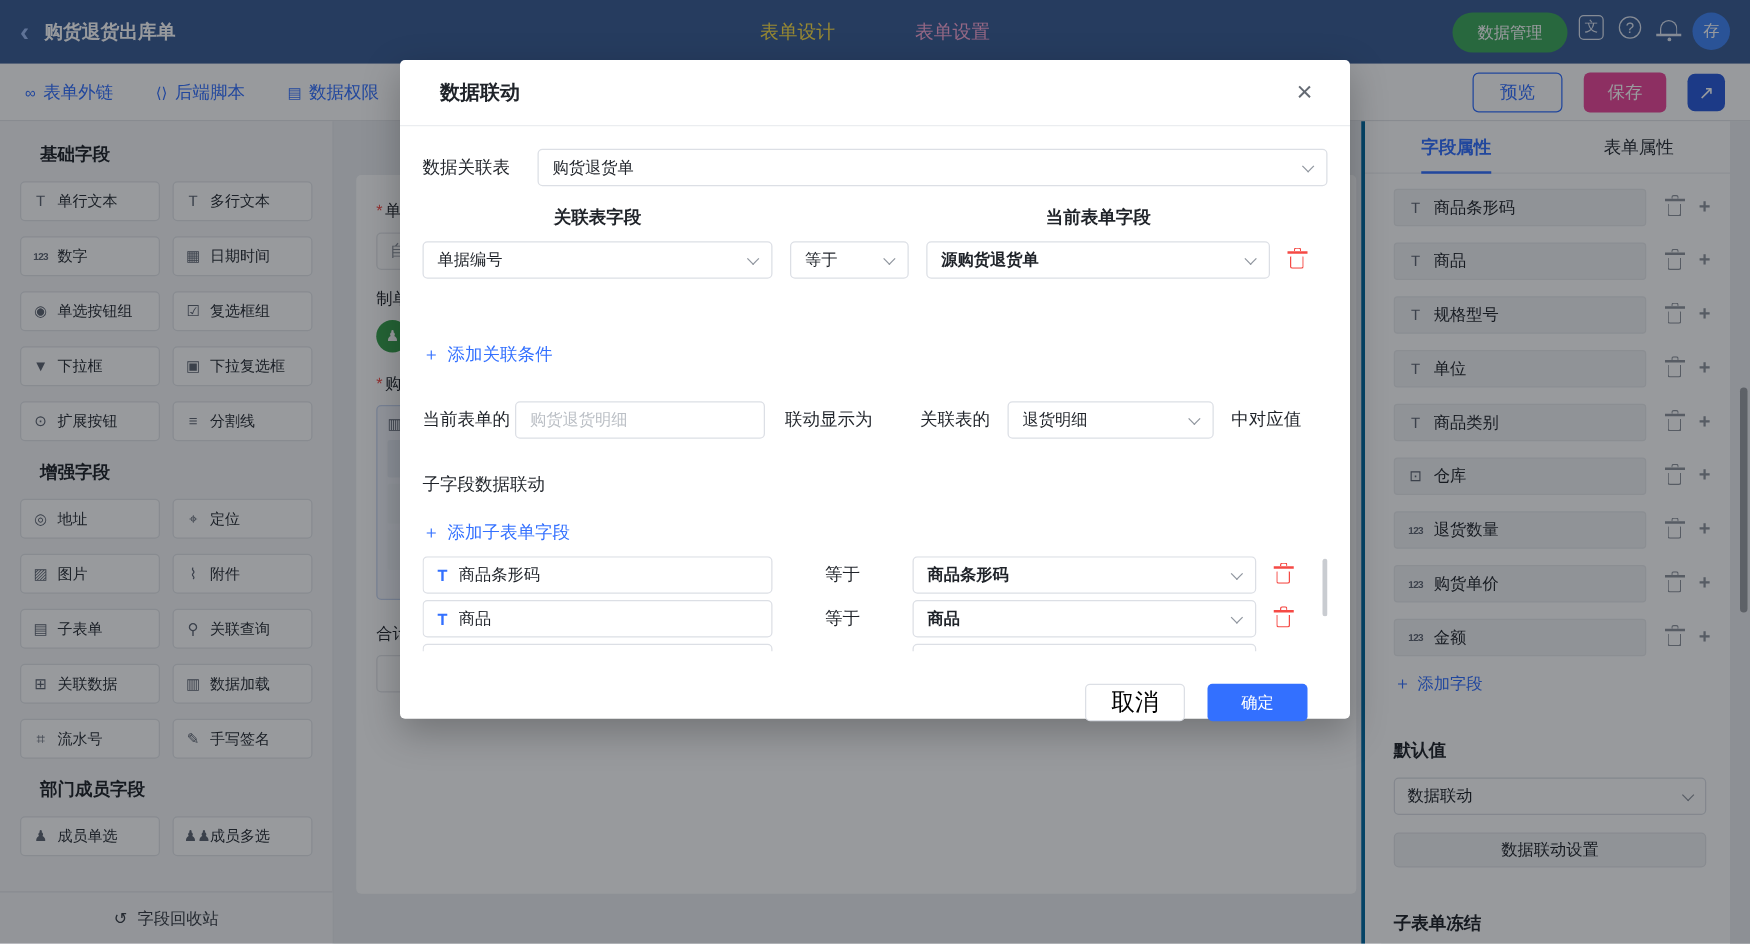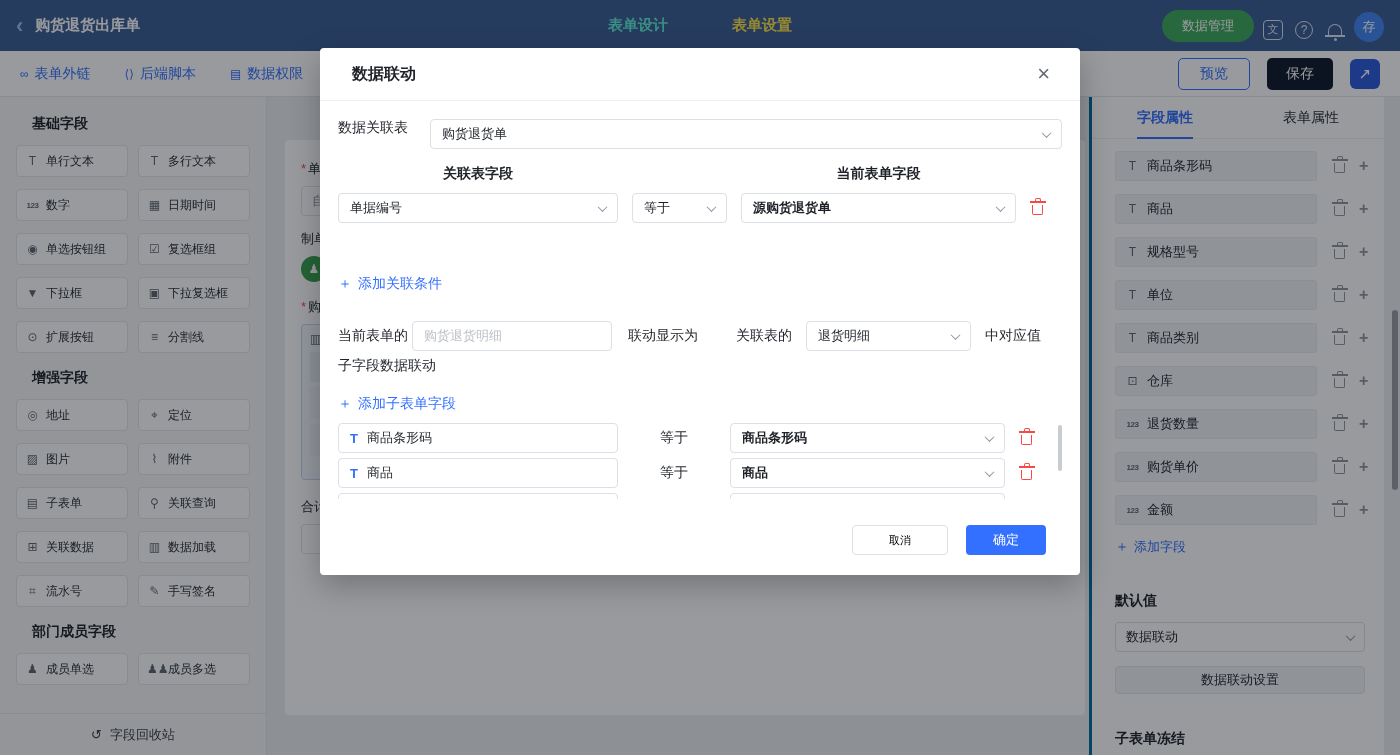--- a/index.html
+++ b/index.html
@@ -7,43 +7,43 @@
     width: 1400px; height: 755px; position: relative; overflow: hidden;
     font-family: "Liberation Sans", "DejaVu Sans", sans-serif;
     background: #eceef1; color: #1f2329; font-size: 13px;
   }
   
   .topbar { position:absolute; top:0; left:0; right:0; height:51px; background:#3b5d95;
     display:flex; align-items:center; padding:0 16px; z-index:1; }
   .back { color:#9dbcf5; font-size:22px; font-weight:bold; margin-right:12px; line-height:1; cursor:pointer; }
   .tb-title { color:#fff; font-size:15px; font-weight:600; }
   .tb-tabs { position:absolute; left:50%; transform:translateX(-50%); display:flex; gap:64px; font-size:15px; }
-  .tb-tab { color:#fde047; cursor:pointer;font-weight:bold; }
-  .tb-tab.active { color:#5eead4; font-weight:700; }
-  .tb-right { margin-left:auto; display:flex; align-items:flex-end; gap:7px; }
+  .tb-tab { color:#f9a8d4; cursor:pointer; }
+  .tb-tab.active { color:#fde047; font-weight:400; }
+  .tb-right { margin-left:auto; display:flex; align-items:flex-start; gap:7px; }
   .btn-green { background:#3fa95c; color:#fff; border-radius:16px; padding:7px 20px; font-size:13px; cursor:pointer; }
   .tb-ico { color:#dfe6f2; display:flex; align-items:center; justify-content:center; width:24px; height:24px; cursor:pointer; }
   .translate-box { border:1.5px solid #dfe6f2; border-radius:4px; font-size:11px; width:20px; height:20px;
     display:flex; align-items:center; justify-content:center; }
   .help-circle { border:1.5px solid #dfe6f2; border-radius:50%; width:18px; height:18px; font-size:12px;
     display:flex; align-items:center; justify-content:center; }
   .bell { position:relative; width:14px; height:12px; border:1.5px solid #dfe6f2; border-bottom:none; border-radius:7px 7px 0 0; }
   .bell::before { content:""; position:absolute; left:-4px; right:-4px; bottom:-1px; height:1.5px; background:#dfe6f2; }
   .bell::after { content:""; position:absolute; left:50%; bottom:-5px; width:3px; height:3px; margin-left:-1.5px; border-radius:50%; background:#dfe6f2; }
   .avatar { width:30px; height:30px; border-radius:50%; background:#4286f5; color:#fff; font-size:13px;
     display:flex; align-items:center; justify-content:center; cursor:pointer; }
   
   .toolbar { position:absolute; top:51px; left:0; right:0; height:46px; background:#fff; border-bottom:1px solid #e3e5e9;
     display:flex; align-items:center; padding:0 20px; z-index:1; }
   .tool-link { color:#3370ff; font-size:14px; margin-right:34px; display:flex; align-items:center; gap:6px; cursor:pointer; white-space:nowrap; }
   .tool-ico { font-size:12px; }
   .toolbar-right { margin-left:auto; display:flex; align-items:center; gap:17px; }
   .btn-preview { border:1px solid #3370ff; color:#3370ff; background:#fff; border-radius:5px; height:32px; padding:0 21px;
     font-size:14px; display:flex; align-items:center; cursor:pointer; }
-  .btn-save { background:#0f172a; color:#fff; border-radius:5px; height:32px; padding:0 19px; font-size:14px;
+  .btn-save { background:#ec4899; color:#fff; border-radius:5px; height:32px; padding:0 19px; font-size:14px;
     display:flex; align-items:center; cursor:pointer; }
   .btn-share { width:30px; height:30px; border-radius:6px; background:#2a5ada; color:#fff; font-size:15px;
     display:flex; align-items:center; justify-content:center; cursor:pointer; }
   
   .sidebar { position:absolute; top:97px; left:0; bottom:0; width:267px; background:#f6f7f9; border-right:1px solid #e3e5e9;
     padding:2px 16px 0; z-index:1; }
   .group-title { font-size:14px; font-weight:700; margin:16px 16px 12px; }
   .field-grid { display:grid; grid-template-columns:1fr 1fr; gap:12px 10px; }
   .field-btn { height:32px; background:#fff; border:1px solid #e3e5e9; border-radius:4px; display:flex; align-items:center;
     padding:0 8px; font-size:12px; color:#2a2f36; gap:6px; cursor:pointer; overflow:hidden; white-space:nowrap; }
@@ -95,21 +95,21 @@
     justify-content:space-between; padding:0 6px; font-size:12px; color:#8f959e; cursor:pointer; }
   .win-scroll { position:absolute; right:2px; top:310px; width:6px; height:180px; background:#9a9da2; border-radius:3px; z-index:2; cursor:grab; }
   
   .overlay { position:absolute; inset:0; background:rgba(10,14,22,0.42); z-index:10; }
   .modal { position:absolute; left:320px; top:48px; width:760px; height:527px; background:#fff; border-radius:4px; z-index:20;
     box-shadow:0 10px 30px rgba(0,0,0,0.25); }
   .modal-header { height:53px; display:flex; align-items:center; justify-content:space-between; padding:0 30px 0 32px;
     border-bottom:1px solid #ebedf0; font-size:16px; font-weight:600; }
   .modal-close { color:#646a73; font-size:22px; font-weight:400; cursor:pointer; line-height:1; }
   .modal-body { padding:18px 18px 0; }
-  .m-row1 { display:flex; }
+  .m-row1 { display:flex; align-items:center; }
   .m-label { font-size:14px; margin-right:22px; flex:none; }
   .select { height:30px; border:1px solid #dcdfe5; border-radius:4px; background:#fff; display:flex; align-items:center;
     justify-content:space-between; padding:0 11px; font-size:13px; cursor:pointer; }
   .chev { display:inline-block; width:7px; height:7px; border-right:1.5px solid #8f959e; border-bottom:1.5px solid #8f959e;
     transform:rotate(45deg) translate(-1px,-1px); flex:none; }
   .grow { flex:1; }
   .m-headers { display:flex; margin-top:16px; font-size:14px; font-weight:600; }
   .mh-left { width:280px; text-align:center; }
   .mh-spacer { width:123px; }
   .mh-right { width:275px; text-align:center; }
@@ -121,31 +121,31 @@
   .icon-trash::before { content:""; position:absolute; left:-3.5px; right:-3.5px; top:-3.5px; height:1.5px; background:currentColor; }
   .icon-trash::after { content:""; position:absolute; left:1.5px; top:-7px; width:4px; height:2.5px;
     border:1.5px solid currentColor; border-bottom:none; border-radius:2px 2px 0 0; }
   .link-row { display:flex; align-items:center; gap:6px; color:#3370ff; font-size:14px; cursor:pointer; }
   .mt-addcond { margin-top:52px; }
   .m-display { display:flex; align-items:center; margin-top:28px; font-size:14px; }
   .m-input { width:200px; height:30px; border:1px solid #dcdfe5; border-radius:4px; display:flex; align-items:center;
     padding:0 11px; font-size:13px; color:#bcc0c6; margin-left:4px; cursor:text; }
   .ml16 { margin-left:16px; } .ml38 { margin-left:38px; } .ml14 { margin-left:14px; }
   .w-related { width:165px; }
-  .m-sub-title { font-size:14px; margin-top:6px; }
+  .m-sub-title { font-size:14px; margin-top:28px; }
   .mt-addsub { margin-top:20px; }
   .sub-rows { margin-top:10px; height:76px; overflow:hidden; position:relative; }
   .sub-row { display:flex; align-items:center; margin-bottom:5px; }
   .sub-chip { width:280px; height:30px; border:1px solid #dcdfe5; border-radius:4px; display:flex; align-items:center;
     padding:0 11px; gap:9px; font-size:13px; background:#fff; }
   .t-blue { color:#3370ff; font-weight:600; font-size:13px; }
   .sub-op { width:112px; text-align:center; font-size:14px; flex:none; }
   .sub-scroll { position:absolute; right:0; top:2px; width:4px; height:46px; background:#c9ccd1; border-radius:2px; cursor:grab; }
   .modal-footer { display:flex; justify-content:flex-end; gap:18px; padding:26px 16px 0 0; }
-  .btn-cancel { width:96px; height:30px; border:1px solid #dcdfe5; border-radius:4px; background:#fff; font-size:11px;
+  .btn-cancel { width:80px; height:30px; border:1px solid #dcdfe5; border-radius:4px; background:#fff; font-size:19px;
     display:flex; align-items:center; justify-content:center; cursor:pointer; }
   .btn-confirm { width:80px; height:30px; background:#3370ff; border:none; border-radius:4px; color:#fff; font-size:13px;
     display:flex; align-items:center; justify-content:center; cursor:pointer; }
 </style>
 </head>
 <body>
 
 <div class="topbar">
   <span class="back">‹</span>
   <span class="tb-title">购货退货出库单</span>

